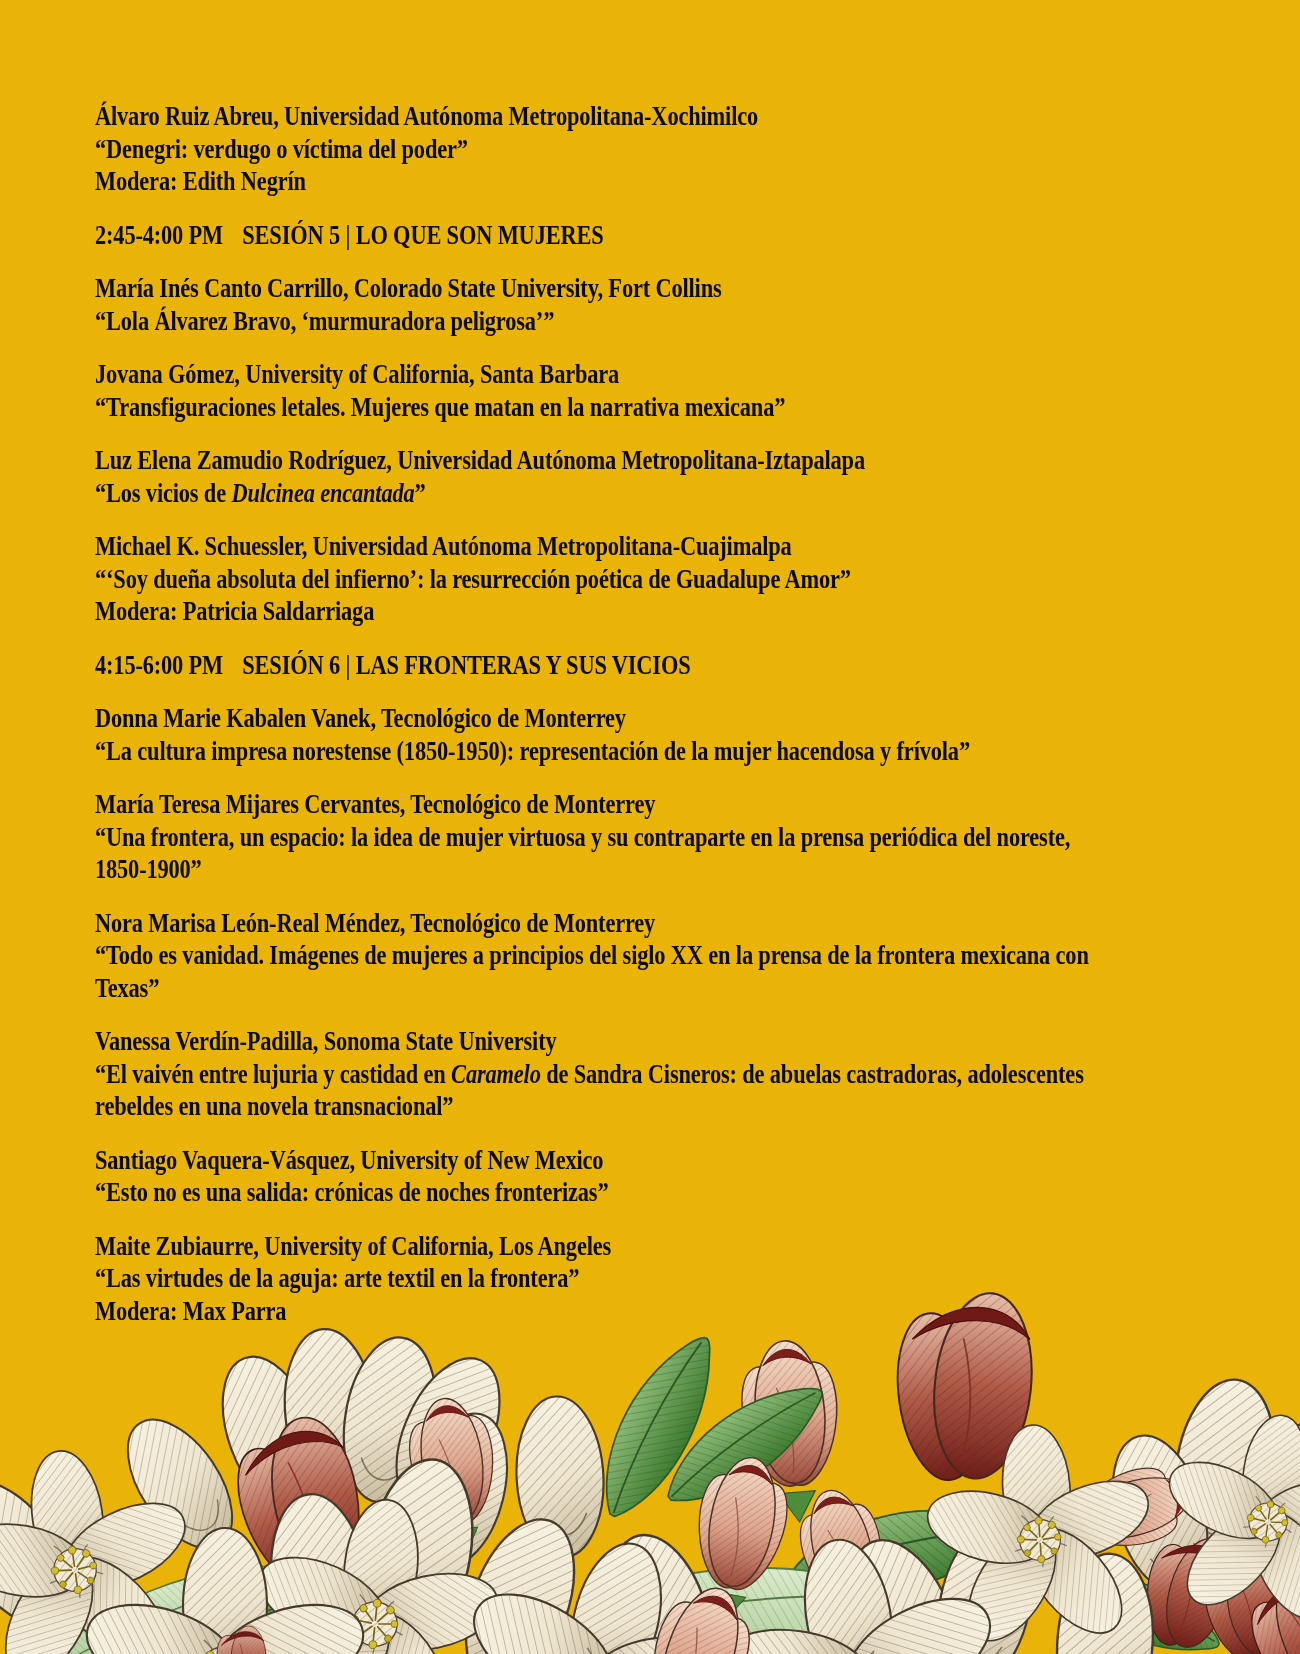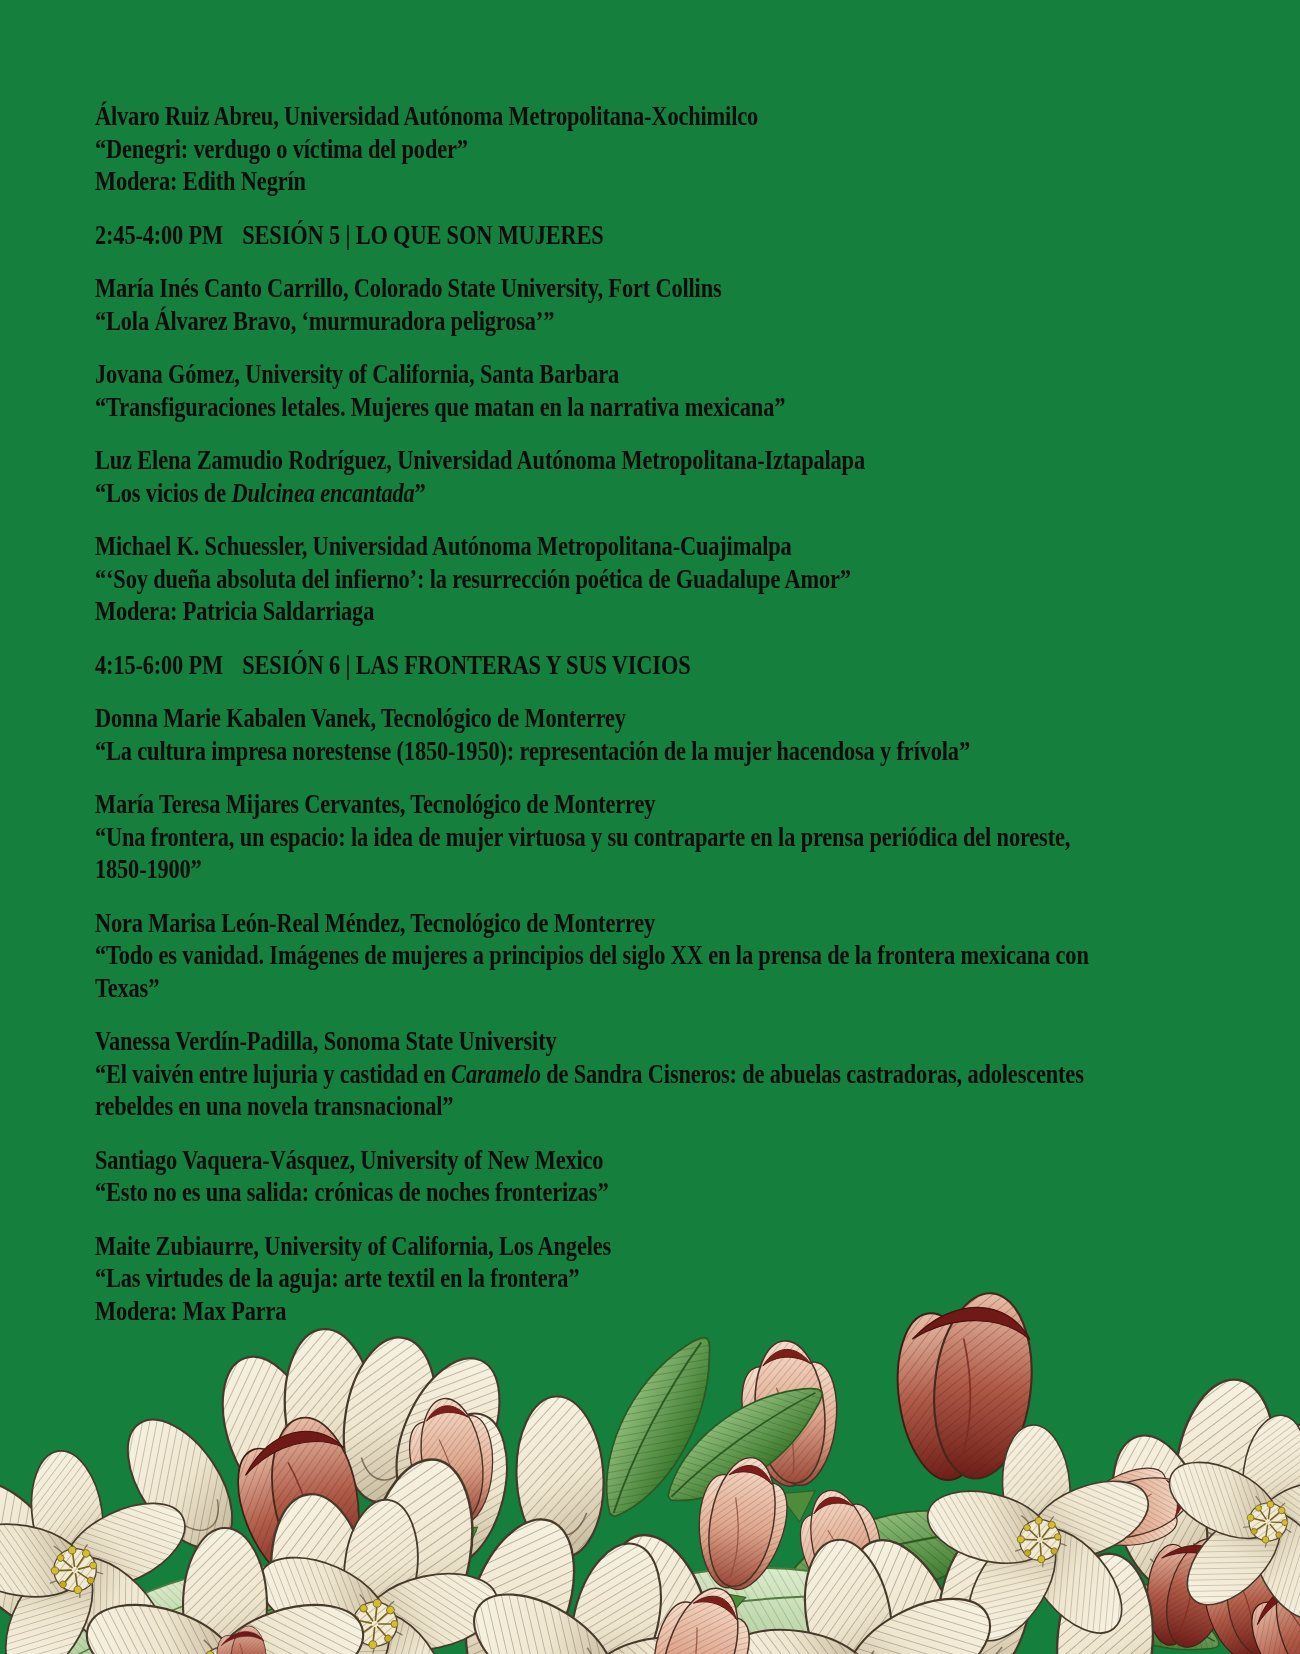--- a/index.html
+++ b/index.html
@@ -1,20 +1,20 @@
 <!DOCTYPE html>
 <html><head>
 <meta charset="utf-8">
 <style>
   html, body { margin: 0; padding: 0; background: #ffffff; }
   body { width: 1300px; height: 1654px; overflow: hidden; }
   .page {
     position: relative;
     width: 1300px; height: 1654px;
-    background: #15803d;
+    background: #eab308;
     font-family: "Liberation Serif", "DejaVu Serif", serif;
   }
   .text-col {
     position: absolute;
     left: 95px; top: 100px;
     width: 1520px;
     transform: scaleX(0.80);
     transform-origin: 0 0;
     font-weight: 700;
     font-size: 28px;

